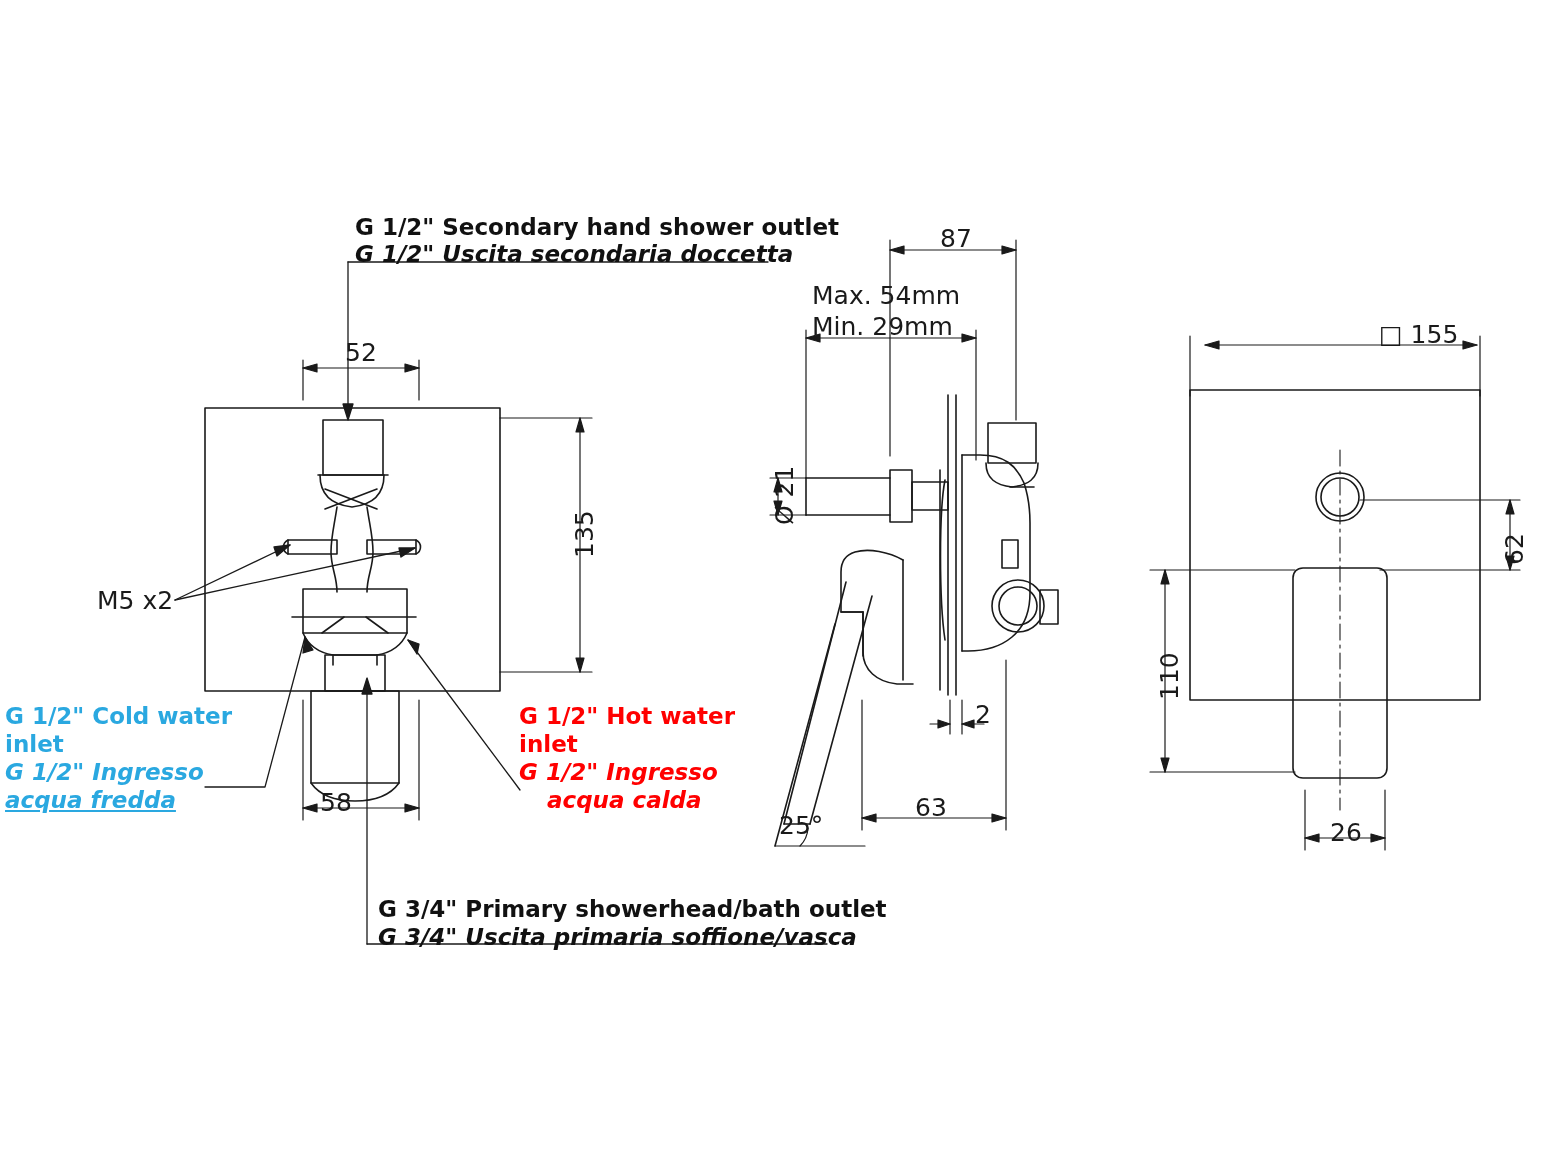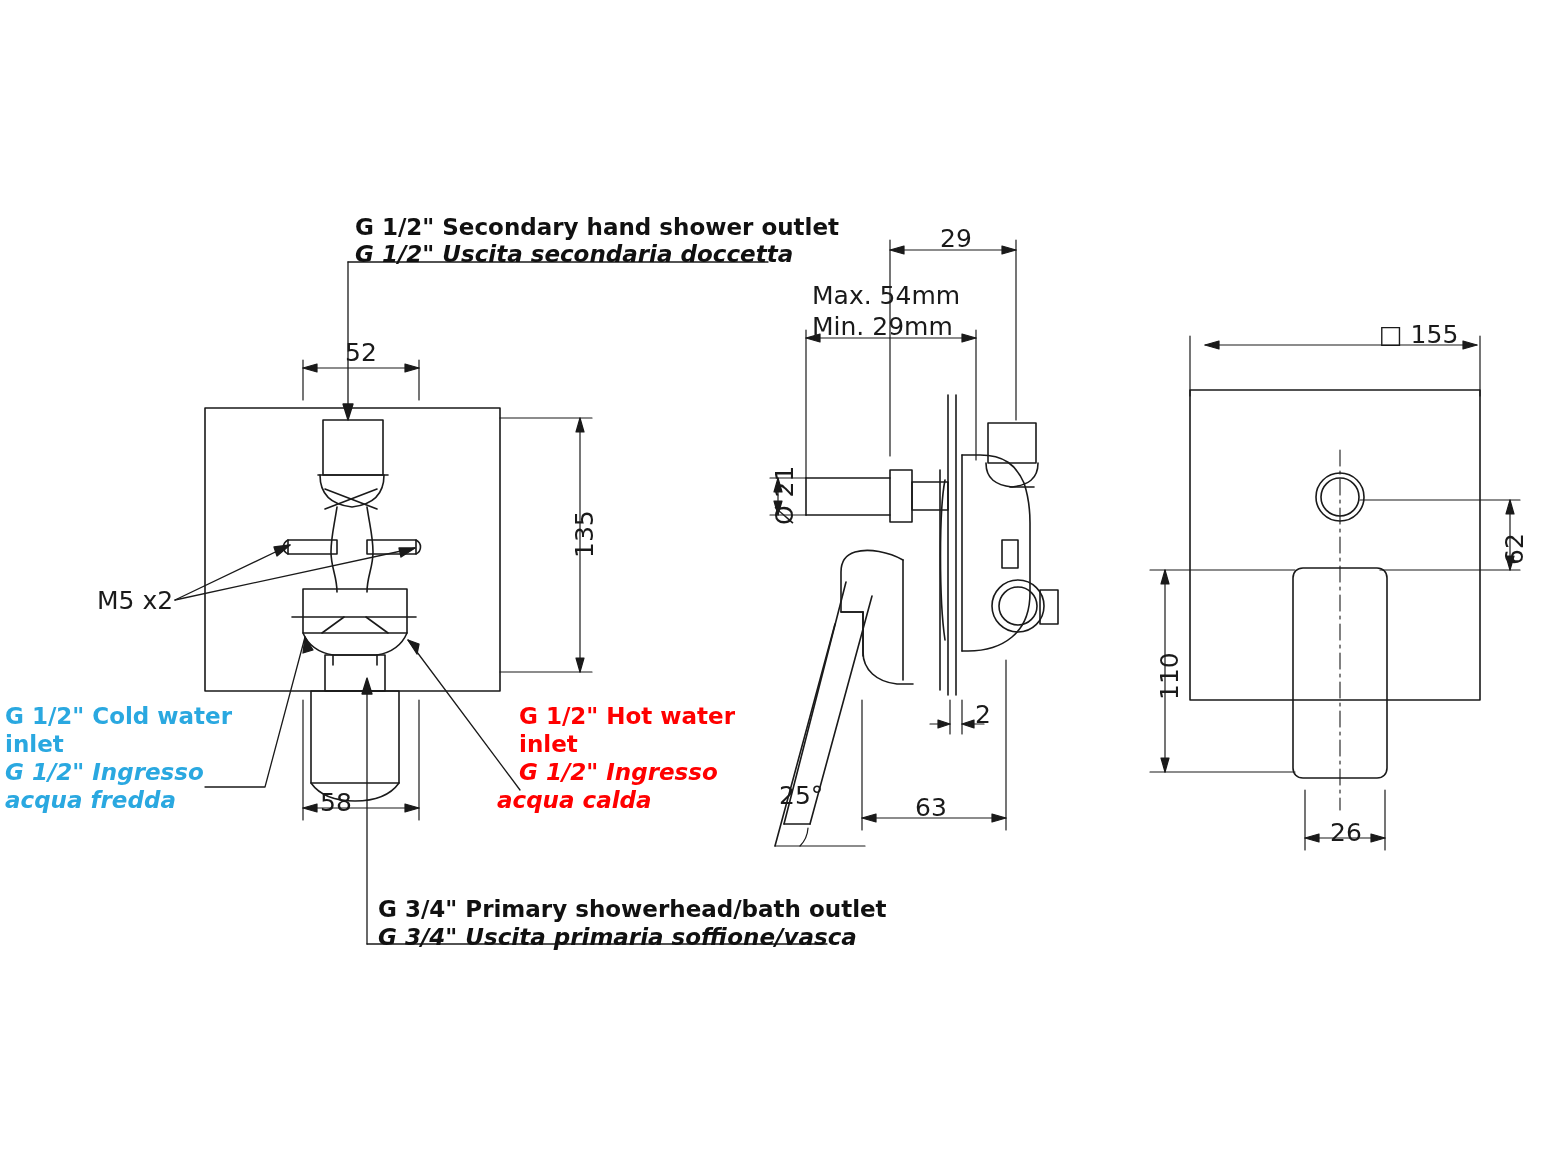--- a/index.html
+++ b/index.html
@@ -294,48 +294,48 @@
 
   <div class="lbl callout-en" style="left:355px; top:214px;">G 1/2" Secondary hand shower outlet</div>
   <div class="lbl callout-it" style="left:355px; top:241px;">G 1/2" Uscita secondaria doccetta</div>
 
   <div class="lbl callout-en" style="left:378px; top:896px;">G 3/4" Primary showerhead/bath outlet</div>
   <div class="lbl callout-it" style="left:378px; top:924px;">G 3/4" Uscita primaria soffione/vasca</div>
 
   <div class="lbl callout-en cold" style="left:5px; top:703px;">G 1/2" Cold water</div>
   <div class="lbl callout-en cold" style="left:5px; top:731px;">inlet</div>
   <div class="lbl callout-it cold" style="left:5px; top:759px;">G 1/2" Ingresso</div>
-  <div class="lbl callout-it cold" style="left:5px; top:787px;">acqua fredda</div>
+  <div class="lbl callout-it cold" style="left:5px; top:787px;text-decoration:underline;">acqua fredda</div>
 
   <div class="lbl callout-en hot" style="left:519px; top:703px;">G 1/2" Hot water</div>
   <div class="lbl callout-en hot" style="left:519px; top:731px;">inlet</div>
   <div class="lbl callout-it hot" style="left:519px; top:759px;">G 1/2" Ingresso</div>
-  <div class="lbl callout-it hot" style="left:497px; top:787px;">acqua calda</div>
+  <div class="lbl callout-it hot" style="left:547px; top:787px;">acqua calda</div>
 
   <div class="lbl dim" style="left:97px; top:586px;text-align:right;">M5 x2</div>
 
   <div class="lbl dim" style="left:345px; top:338px;">52</div>
 
   <div class="block" style="left:570px; top:558px;">
     <div class="lbl dim rot90" style="left:0; top:0;">135</div>
   </div>
 
   <div class="lbl dim" style="left:320px; top:788px;">58</div>
 
-  <div class="lbl dim" style="left:940px; top:224px;">29</div>
+  <div class="lbl dim" style="left:940px; top:224px;">87</div>
   <div class="lbl dim" style="left:812px; top:281px;">Max. 54mm</div>
   <div class="lbl dim" style="left:812px; top:312px;text-align:right;">Min. 29mm</div>
 
   <div class="block" style="left:770px; top:525px;">
     <div class="lbl dim rot90" style="left:0; top:0;">Ø 21</div>
   </div>
 
   <div class="lbl dim" style="left:975px; top:700px;">2</div>
   <div class="lbl dim" style="left:915px; top:793px;">63</div>
-  <div class="lbl dim" style="left:779px; top:781px;">25°</div>
+  <div class="lbl dim" style="left:779px; top:811px;">25°</div>
 
   <div class="lbl dim" style="left:1379px; top:320px;">□ 155</div>
 
   <div class="block" style="left:1500px; top:565px;">
     <div class="lbl dim rot90" style="left:0; top:0;">62</div>
   </div>
 
   <div class="block" style="left:1155px; top:700px;">
     <div class="lbl dim rot90" style="left:0; top:0;">110</div>
   </div>

